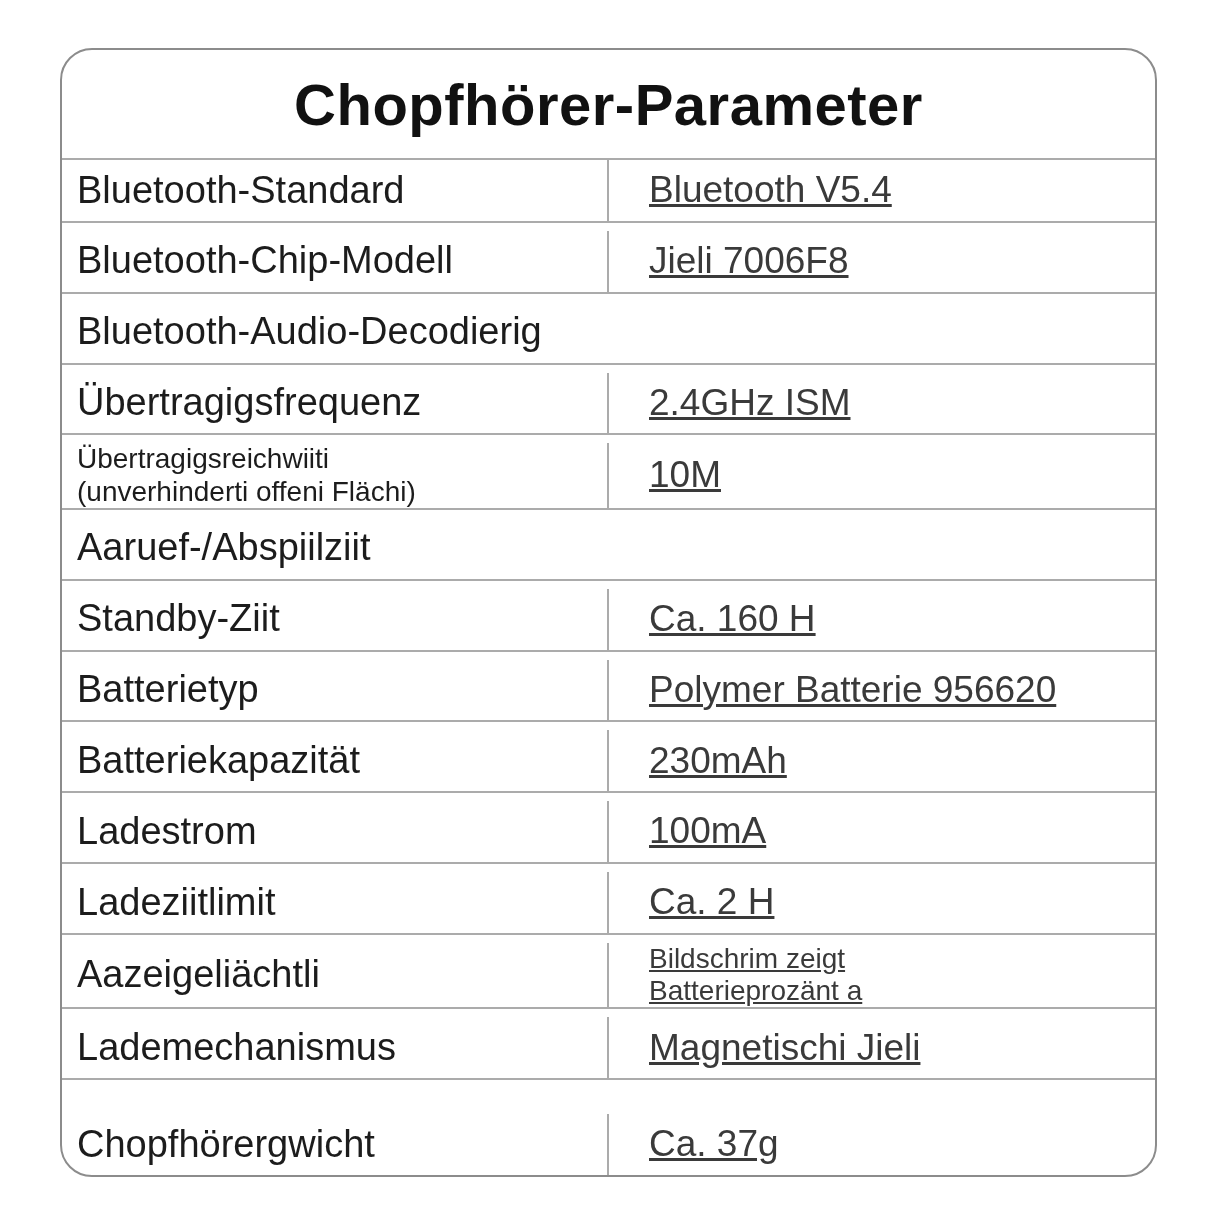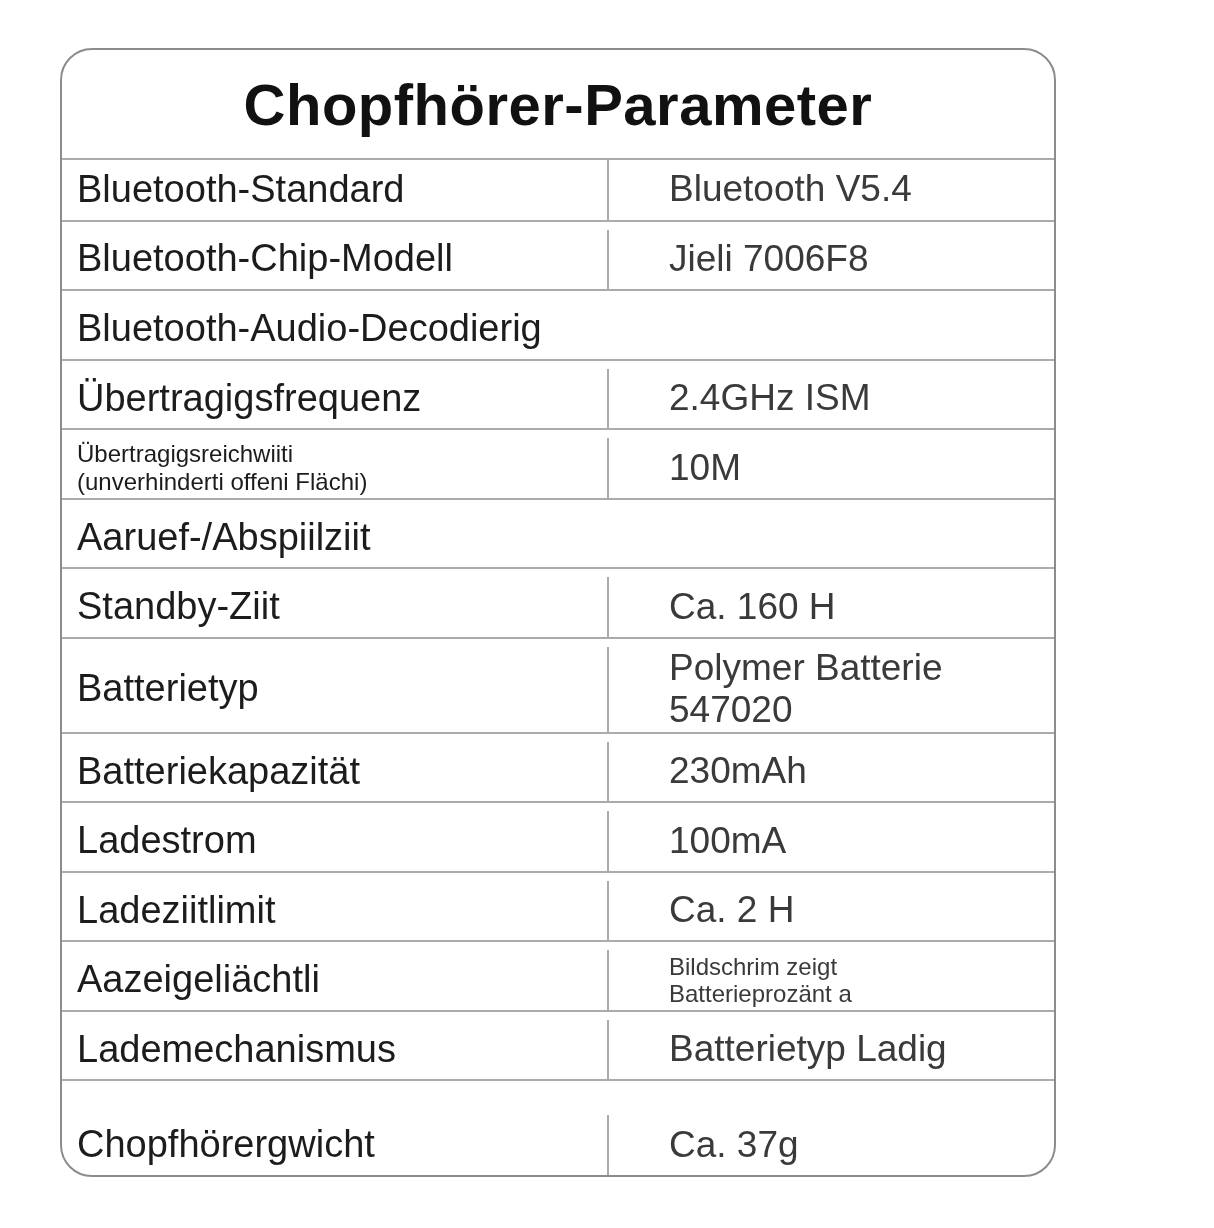--- a/index.html
+++ b/index.html
@@ -12,21 +12,21 @@
   }
   * { margin: 0; padding: 0; box-sizing: border-box; }
   html, body {
     width: 1214px; height: 1228px;
     background: var(--bg);
     font-family: "Liberation Sans", sans-serif;
   }
   .card {
     position: absolute;
     left: 60px; top: 48px;
-    width: 996px; height: 1129px;
+    width: 1097px; height: 1129px;
     background: var(--bg);
     border: 2px solid var(--outer-border);
     border-radius: 32px;
     overflow: hidden;
     display: flex;
     flex-direction: column;
   }
   .title-row {
     height: 110px;
     flex: 0 0 110px;
@@ -60,26 +60,27 @@
     width: 545px;
     flex: 0 0 545px;
     padding: 0 12px 0 15px;
     font-size: 38px;
     color: var(--label-text);
     line-height: 1.15;
   }
   .cell.value {
     flex: 1;
     border-left: 2px solid var(--inner-border);
-    padding: 0 10px 0 60px;
+    padding: 0 10px 0 40px;
     font-size: 37px;
     color: var(--value-text);
     line-height: 1.15;
+    text-decoration: underline;
   }
-  .cell.small { font-size: 24px; }
+  .cell.small { font-size: 28px; }
 </style>
 </head>
 <body>
 
 <div class="card">
   <div class="title-row">Chopfhörer-Parameter</div>
   <div class="rows">
   <div class="row">
     <div class="cell label">Bluetooth-Standard</div>
     <div class="cell value">Bluetooth V5.4</div>
@@ -109,21 +110,21 @@
     <div class="cell label">Aaruef-/Abspiilziit</div>
   </div>
 
   <div class="row">
     <div class="cell label">Standby-Ziit</div>
     <div class="cell value">Ca. 160 H</div>
   </div>
 
   <div class="row">
     <div class="cell label">Batterietyp</div>
-    <div class="cell value">Polymer Batterie 547020</div>
+    <div class="cell value">Polymer Batterie 956620</div>
   </div>
 
   <div class="row">
     <div class="cell label">Batteriekapazität</div>
     <div class="cell value">230mAh</div>
   </div>
 
   <div class="row">
     <div class="cell label">Ladestrom</div>
     <div class="cell value">100mA</div>
@@ -135,21 +136,21 @@
   </div>
 
   <div class="row">
     <div class="cell label">Aazeigeliächtli</div>
     <div class="cell value small">Bildschrim zeigt
 Batterieprozänt a</div>
   </div>
 
   <div class="row">
     <div class="cell label">Lademechanismus</div>
-    <div class="cell value">Batterietyp Ladig</div>
+    <div class="cell value">Magnetischi Jieli</div>
   </div>
 
   <div class="row">
     <div class="cell label">Chopfhörergwicht</div>
     <div class="cell value">Ca. 37g</div>
   </div>
 </div>
 </div>
 
 </body></html>

